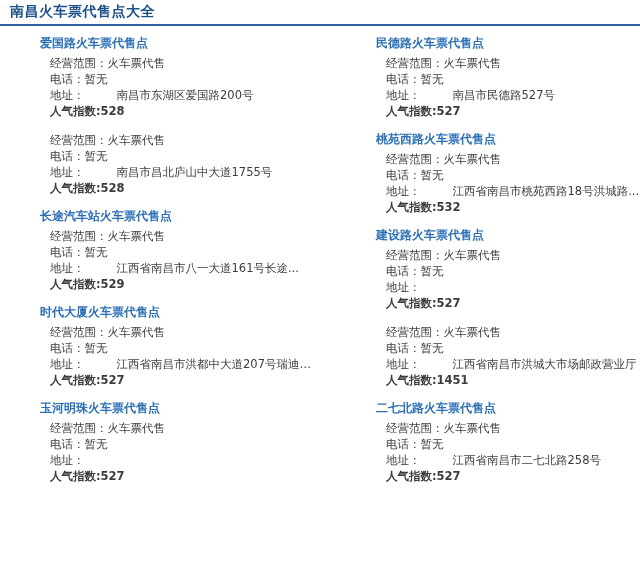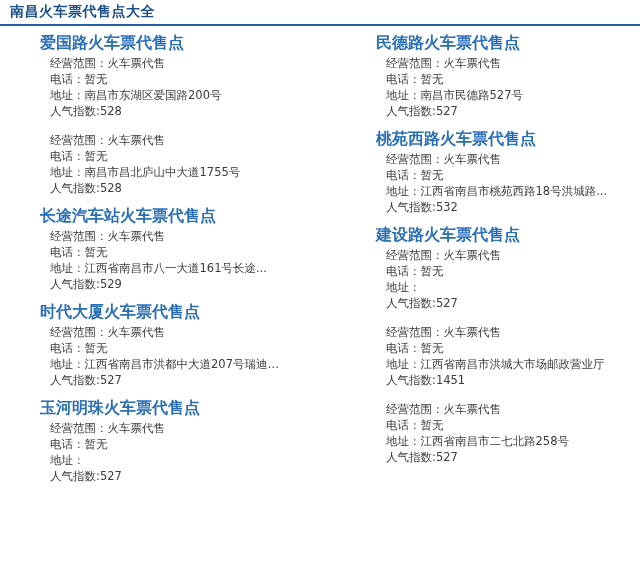--- a/index.html
+++ b/index.html
@@ -46,21 +46,21 @@
     box-sizing: border-box;
   }
   .col.left { padding-left: 40px; }
   .col.right { padding-left: 56px; }
 
   .entry {
     margin-bottom: 13px;
   }
   .entry-name {
     color: #2b6fb5;
-    font-size: 16px;
+    font-size: 12px;
     font-weight: bold;
     text-decoration: none;
     display: block;
     margin-bottom: 5px;
     line-height: 14px;
   }
   .entry-row {
     display: flex;
     line-height: 16px;
     font-size: 11.5px;
@@ -72,22 +72,22 @@
     white-space: nowrap;
   }
   .entry-row .val {
     color: #3c3c3c;
     white-space: nowrap;
     overflow: hidden;
     text-overflow: ellipsis;
     max-width: 210px;
   }
   .indent-1 { padding-left: 10px; align-items: flex-end; }
-  .indent-2 { padding-left: 10px; }
-  .row-addr .val { max-width: 205px; }
+  .indent-2 { padding-left: 10px; font-weight: bold; }
+  .row-addr .val { max-width: 205px; margin-left: 32px; }
 </style>
 </head>
 <body>
 
 <div class="page">
 
   <div class="title-bar">
     <span class="page-title">南昌火车票代售点大全</span>
   </div>
 
@@ -269,20 +269,21 @@
           <span class="lbl">地址：</span>
           <span class="val">江西省南昌市洪城大市场邮政营业厅</span>
         </div>
         <div class="entry-row indent-2">
           <span class="lbl">人气指数:</span>
           <span class="val">1451</span>
         </div>
       </div>
 
       <div class="entry">
+        <a class="entry-name" href="#">二七北路火车票代售点</a>
         <div class="entry-row indent-1">
           <span class="lbl">经营范围：</span>
           <span class="val">火车票代售</span>
         </div>
         <div class="entry-row indent-1">
           <span class="lbl">电话：</span>
           <span class="val">暂无</span>
         </div>
         <div class="entry-row indent-1 row-addr">
           <span class="lbl">地址：</span>

